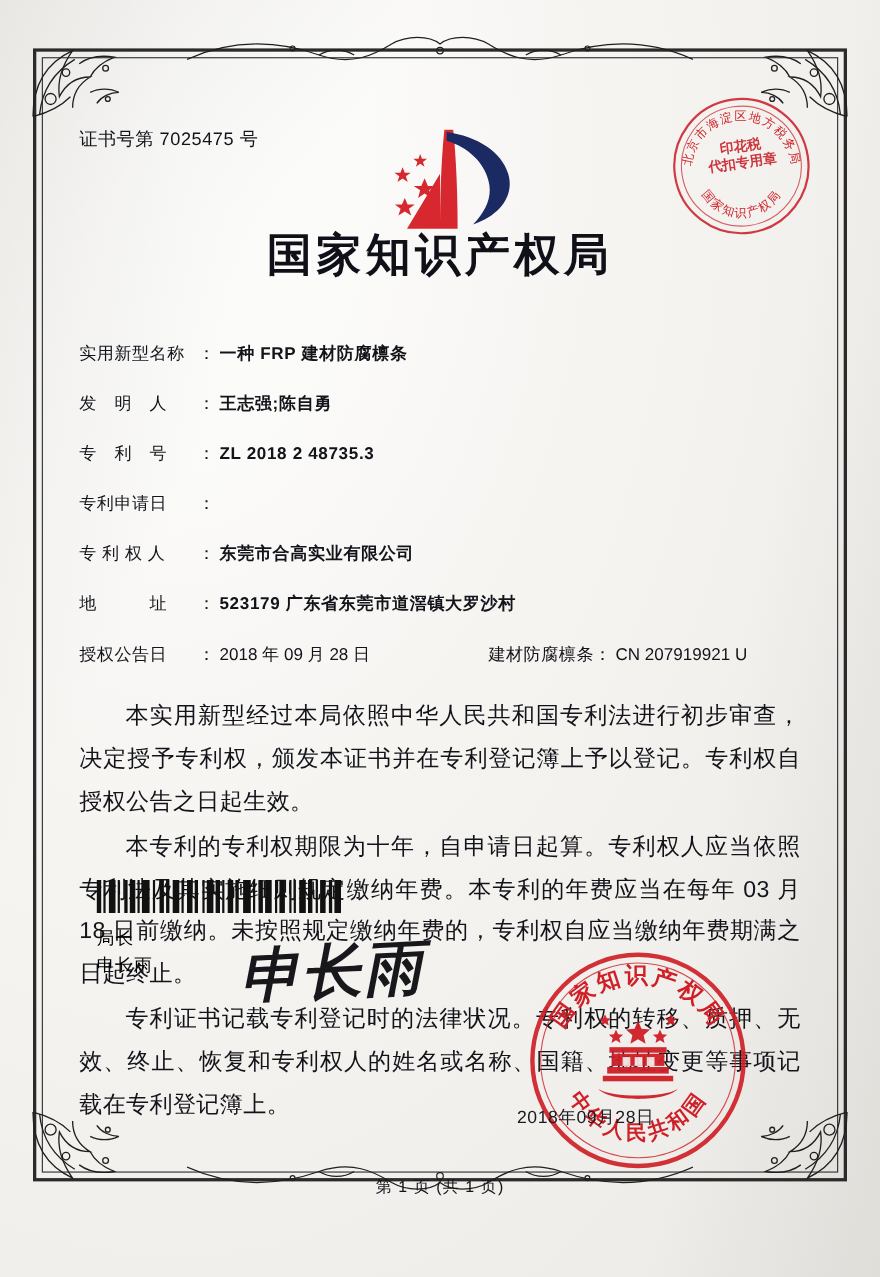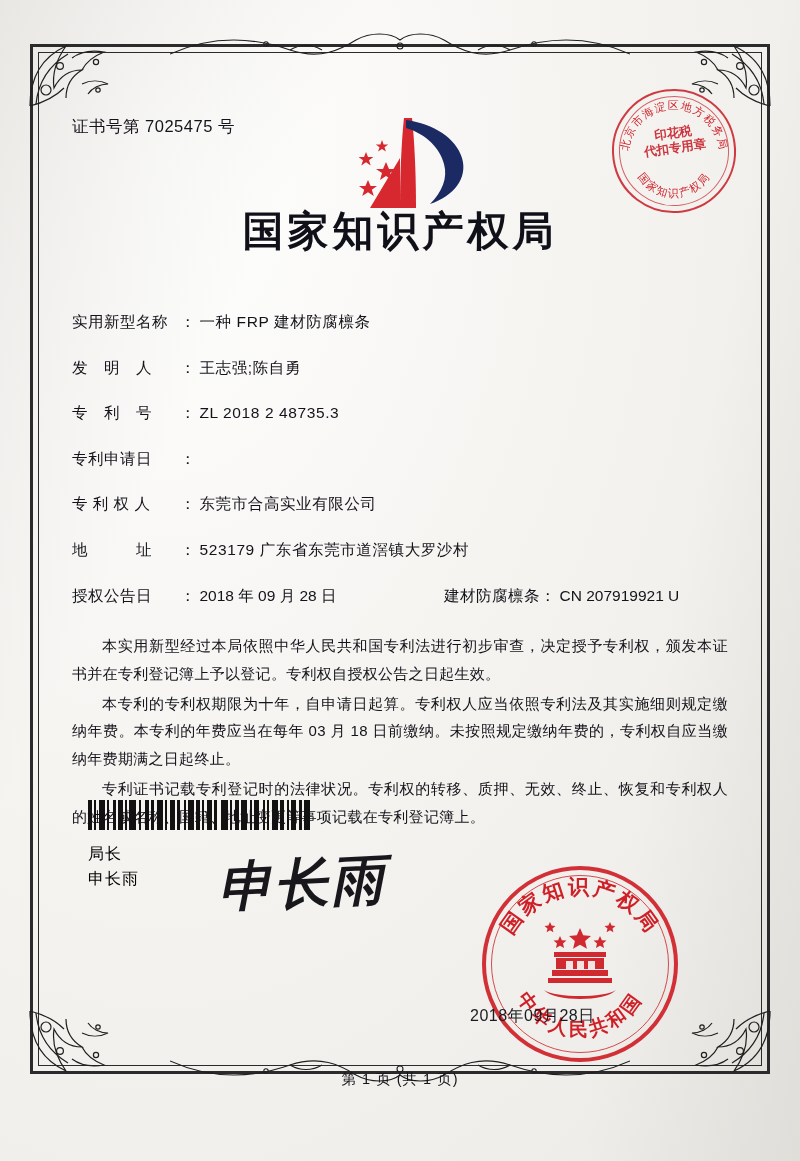--- a/index.html
+++ b/index.html
@@ -160,40 +160,40 @@
     align-items: baseline;
     margin-bottom: 27px;
   }
   .field-label {
     width: 108px;
     flex: 0 0 108px;
     letter-spacing: 0.5px;
     white-space: nowrap;
   }
   .field-sep { margin-right: 4px; }
-  .field-value { flex: 1 1 auto; letter-spacing: 0.6px; }
+  .field-value { flex: 1 1 auto; letter-spacing: 0.6px; font-weight: bold; }
 
   .field-row.dual .left {
     display: flex;
     align-items: baseline;
     width: 372px;
     flex: 0 0 372px;
   }
   .field-row.dual .right {
     display: flex;
     align-items: baseline;
   }
   .field-row.dual .right .field-label {
     width: auto;
     flex: 0 0 auto;
   }
 
   .para-block {
     margin-top: 14px;
-    font-size: 15px;
+    font-size: 21px;
     line-height: 1.85;
     text-align: justify;
     letter-spacing: 0.3px;
   }
   .para-block p {
     margin: 0 0 2px 0;
     text-indent: 2em;
   }
 
   

